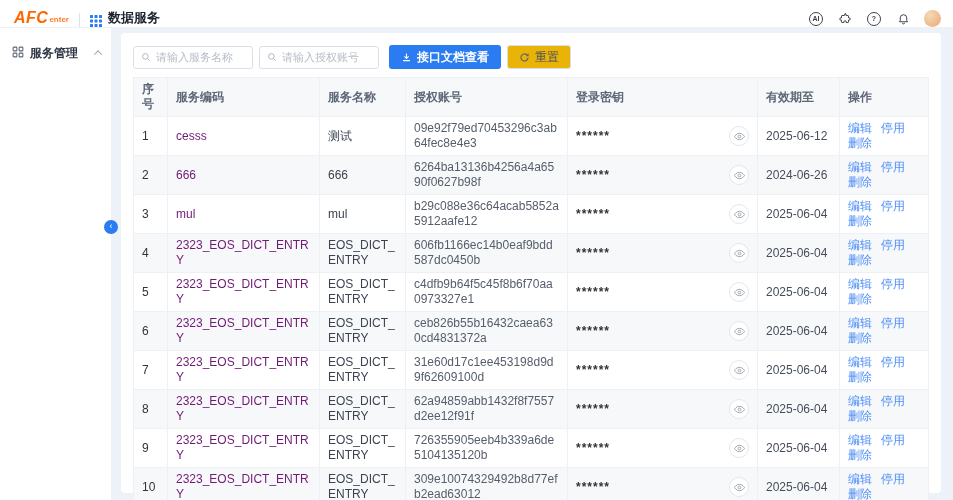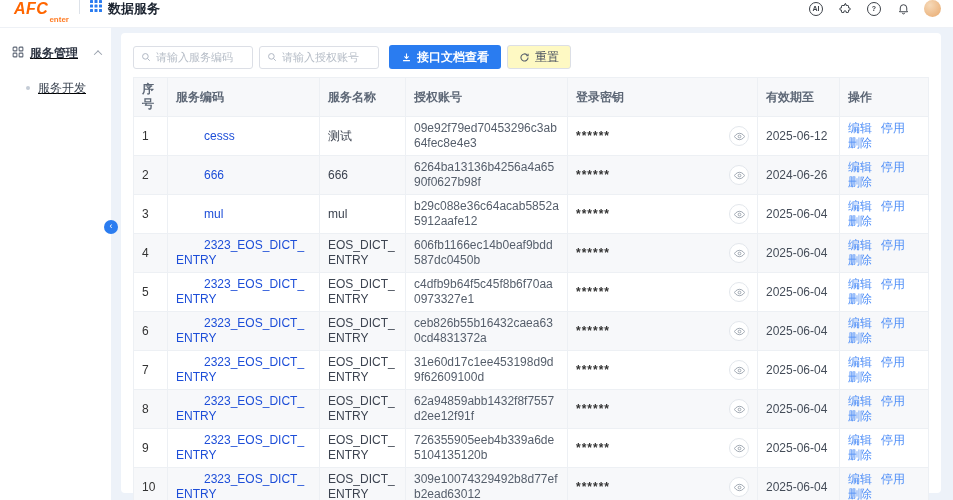--- a/index.html
+++ b/index.html
@@ -1,41 +1,41 @@
 <!DOCTYPE html>
 <html><head>
 <meta charset="utf-8">
 <style>
   * { margin:0; padding:0; box-sizing:border-box; }
   html,body { width:953px; height:500px; overflow:hidden;
     font-family:"Liberation Sans","DejaVu Sans",sans-serif; background:#edf2f9; }
 
   
-  .topbar { height:28px; background:#fff; display:flex; align-items:flex-start;
+  .topbar { height:28px; background:#fff; display:flex; align-items:flex-end;
     padding:0 12px 0 14px; border-bottom:1px solid #eef1f6; }
   .brand { color:#ff6600; font-weight:800; font-style:italic; font-size:16px; letter-spacing:.5px; }
   .brand-suffix { color:#ff7d26; font-size:8px; font-weight:700; align-self:flex-end; margin:0 0 3px 1px; }
   .top-divider { width:1px; height:14px; background:#dde2e9; margin:0 10px; }
   .grid-icon { display:inline-flex; margin-right:6px; }
   .app-title { font-size:13px; font-weight:700; color:#1c2430; }
   .top-spacer { flex:1; }
   .hsearch { display:flex; align-items:center; gap:5px; width:128px; height:18px;
     border:1px solid #dadfe7; border-radius:9px; padding:0 8px; background:#fff; margin-right:16px; }
   .hsearch input { border:none; outline:none; width:90px; font-size:11px; color:#333; background:transparent; }
   .hsearch input::placeholder { color:#b9c0ca; }
   .top-icons { display:flex; align-items:center; gap:13px; }
   .tico { width:16px; height:16px; display:inline-flex; align-items:center; justify-content:center; cursor:pointer; }
   .circle-ico { width:14px; height:14px; border:1.4px solid #3c4148; border-radius:50%;
     font-size:7px; font-weight:700; color:#3c4148; display:inline-flex; align-items:center; justify-content:center; }
   .avatar { width:17px; height:17px; border-radius:50%;
     background:radial-gradient(circle at 35% 30%, #f6d9b8, #e8a96e); }
 
   
   .shell { display:flex; height:472px; }
-  .sidebar { width:111px; background:#fff; position:relative; padding-top:8px; flex:none;text-decoration:underline; }
+  .sidebar { width:111px; background:#fff; position:relative; padding-top:8px; flex:none; }
   .sgroup { display:flex; align-items:center; gap:6px; padding:8px 8px 8px 12px; cursor:pointer; }
   .sgroup-label { font-size:12px; color:#2d3442; font-weight:600; flex:1; }
   .chev { width:6px; height:6px; border-right:1.4px solid #99a1ad; border-bottom:1.4px solid #99a1ad; margin-right:2px; }
   .chev.up { transform:rotate(-135deg) translate(-1px,-1px); }
   .chev.down { transform:rotate(45deg) translate(-1px,-1px); }
   .subitem { position:relative; display:flex; align-items:center; gap:8px; height:28px;
     margin:4px 8px; padding-left:18px; border-radius:4px; font-size:12px; color:#3a4350; cursor:pointer; }
   .sdot { width:4px; height:4px; border-radius:50%; background:#c4ccd6; flex:none; }
   .subitem.active { background:#dfecfe; color:#2a7cf0; }
   .subitem.active .sdot { background:#2a7cf0; }
@@ -48,33 +48,33 @@
   .card { background:#fff; border-radius:4px; height:460px; padding:12px; display:flex; flex-direction:column; }
 
   .filters { display:flex; align-items:center; gap:6px; margin-bottom:8px; }
   .finput { display:flex; align-items:center; gap:5px; width:120px; height:23px;
     border:1px solid #dcdfe6; border-radius:3px; padding:0 7px; background:#fff; }
   .finput input { border:none; outline:none; width:92px; font-size:11px; color:#333; background:transparent; }
   .finput input::placeholder { color:#b6bdc7; }
   .btn-primary { display:inline-flex; align-items:center; gap:5px; height:24px; padding:0 12px; margin-left:4px;
     background:#2a7cf0; color:#fff; border:none; border-radius:3px; font-size:12px; font-weight:600; cursor:pointer; }
   .btn-plain { display:inline-flex; align-items:center; gap:5px; height:24px; padding:0 11px;
-    background:#fef9c3; color:#4a5260; border:1px solid #dcdfe6; border-radius:3px; font-size:12px; cursor:pointer; }
+    background:#eab308; color:#4a5260; border:1px solid #dcdfe6; border-radius:3px; font-size:12px; cursor:pointer; }
 
   
   table { width:100%; border-collapse:collapse; table-layout:fixed; font-size:12px; }
   th, td { border:1px solid #edf0f4; padding:4px 8px; text-align:left; vertical-align:middle; line-height:1.25; }
   thead th { background:#f7f8fa; color:#5c6675; font-weight:600; height:25px; }
   tbody tr:nth-child(even) td { background:#f7f8fa; }
   td { color:#3c4350; }
   .c-no { color:#333; }
   .c-acct { color:#555e6b; word-break:break-all; }
   .c-name { word-break:break-all; }
   .c-exp { color:#454d59; }
-  a.code-link { color:#1d4ed8; text-decoration:none; cursor:pointer; word-break:break-all;margin-left:28px; }
+  a.code-link { color:#701a75; text-decoration:none; cursor:pointer; word-break:break-all; }
   .key-cell { display:flex; align-items:center; justify-content:space-between; }
   .mask { font-weight:700; letter-spacing:1px; color:#333; }
   .eye-btn { width:20px; height:20px; border:1px solid #e3e7ec; background:#fff; border-radius:50%;
     display:inline-flex; align-items:center; justify-content:center; cursor:pointer; flex:none; }
   .ops a { color:#4e8ef7; text-decoration:none; margin-right:9px; cursor:pointer; white-space:nowrap; }
   .ops a:last-child { margin-right:0; }
 </style>
 </head>
 <body>
 
@@ -127,39 +127,35 @@
         <svg width="12" height="12" viewBox="0 0 16 16" fill="none" stroke="#5d6675" stroke-width="1.4">
             <rect x="1.5" y="1.5" width="5" height="5" rx="1"></rect>
             <rect x="9.5" y="1.5" width="5" height="5" rx="1"></rect>
             <rect x="1.5" y="9.5" width="5" height="5" rx="1"></rect>
             <rect x="9.5" y="9.5" width="5" height="5" rx="1"></rect>
           </svg>
       </span>
       <span class="sgroup-label">服务管理</span>
       <span class="chev up"></span>
     </div>
-    <div class="subitem">
-      <span class="sdot"></span>
-      <span>服务开发</span>
-    </div>
     <div class="collapse-toggle">‹</div>
   </div>
 
   <div class="main">
     <div class="card">
 
       <div class="filters">
         <div class="finput">
           <span>
             <svg width="10" height="10" viewBox="0 0 16 16" fill="none" stroke="#b0b7c3" stroke-width="1.6">
                 <circle cx="7" cy="7" r="4.5"></circle>
                 <path d="M10.5 10.5L14 14"></path>
               </svg>
           </span>
-          <input placeholder="请输入服务编码" style="">
+          <input placeholder="请输入服务名称" style="">
         </div>
         <div class="finput">
           <span>
             <svg width="10" height="10" viewBox="0 0 16 16" fill="none" stroke="#b0b7c3" stroke-width="1.6">
                 <circle cx="7" cy="7" r="4.5"></circle>
                 <path d="M10.5 10.5L14 14"></path>
               </svg>
           </span>
           <input placeholder="请输入授权账号" style="">
         </div>

